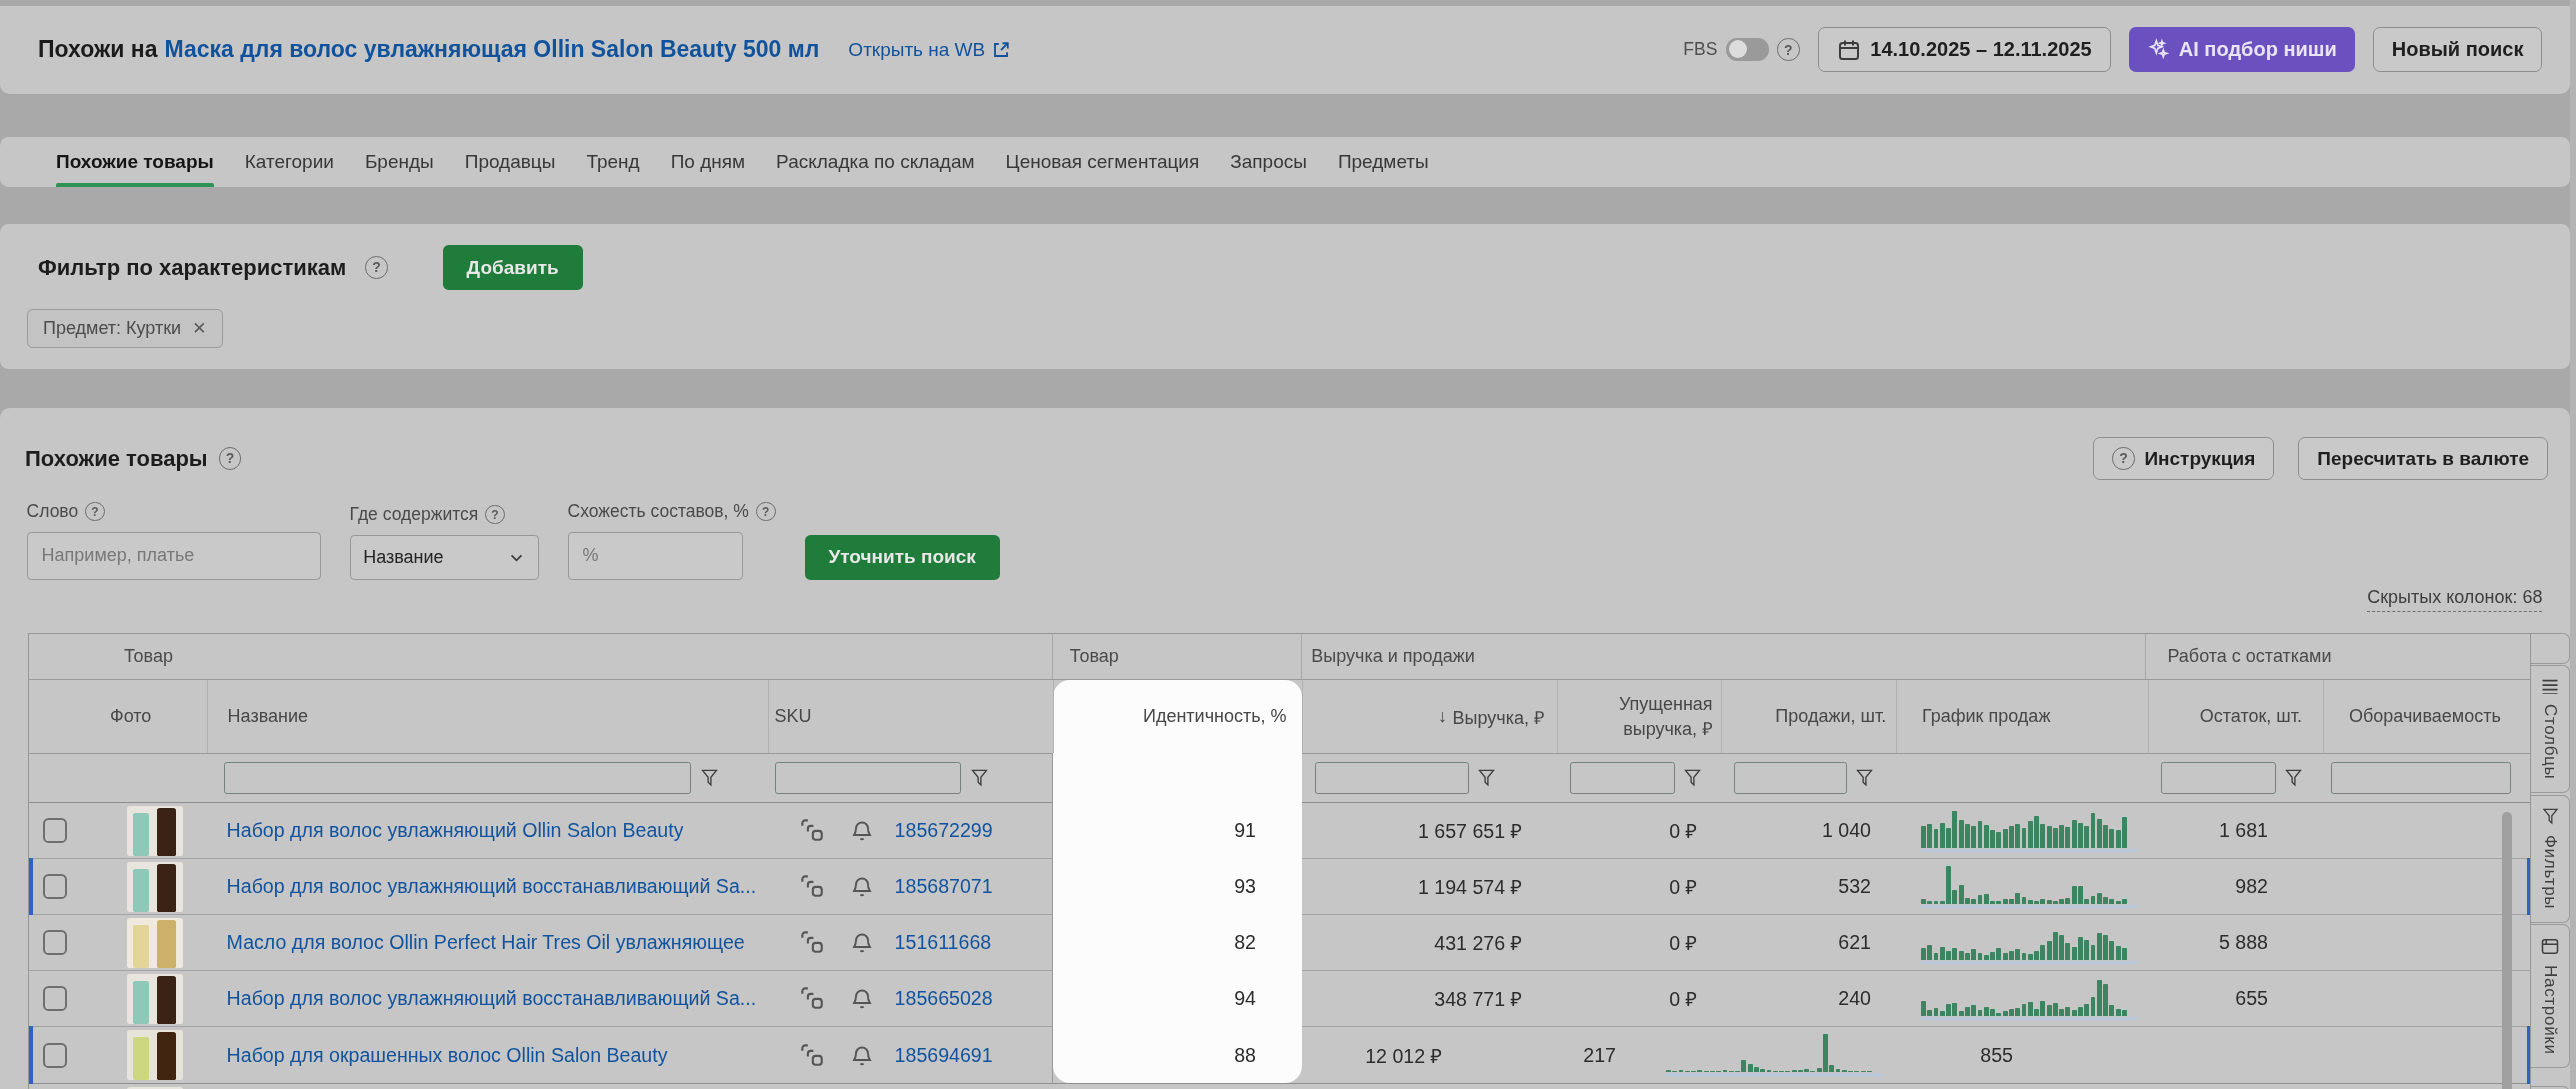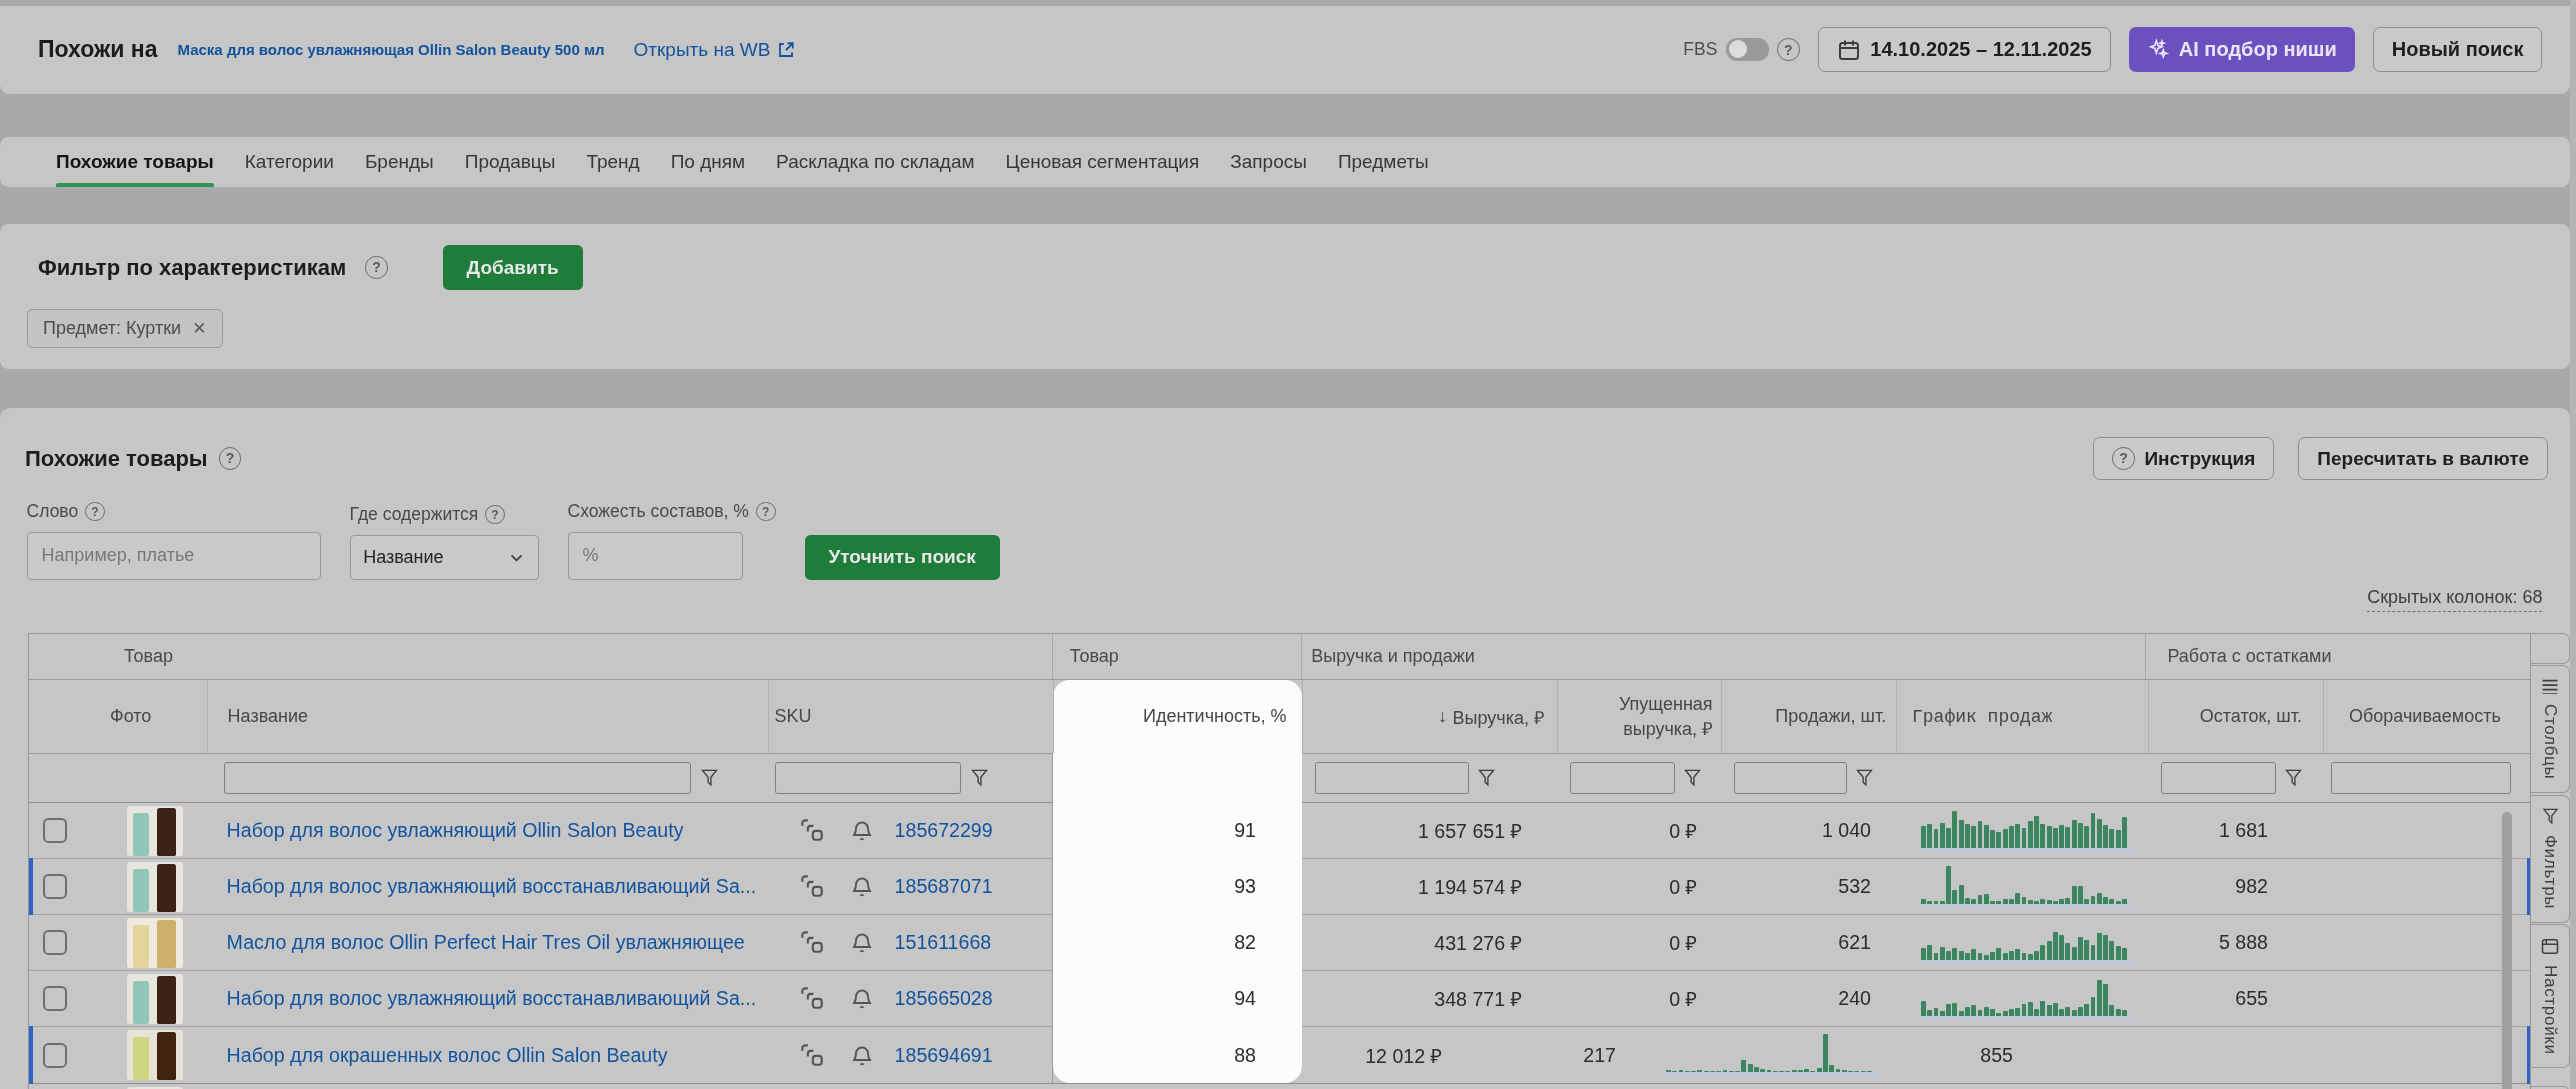--- a/index.html
+++ b/index.html
@@ -6,21 +6,21 @@
   html,body { background:#a9a9a9; }
   body { font-family:"Liberation Sans", sans-serif; }
   .page { position:relative; width:2576px; height:1089px; overflow:hidden; background:#a9a9a9; }
   .edge-strip { position:absolute; right:0; top:0; width:5.6px; height:100%; background:#b4b4b4; }
 
   .card { position:absolute; left:0; right:5.6px; background:#c6c6c6; }
 
   
   .topbar { top:5.6px; height:88px; border-radius:0 0 9.8px 9.8px; display:flex; align-items:center; padding:0 28px 0 38px; }
   .tb-prefix { font-size:23px; font-weight:bold; color:#1b1b1b; }
-  .tb-product { font-size:15px; font-weight:600; color:#11529c; margin-left:20px; text-decoration:none; cursor:pointer; }
+  .tb-product { font-size:23px; font-weight:600; color:#11529c; margin-left:7px; text-decoration:none; cursor:pointer; }
   .tb-openwb { display:flex; align-items:center; gap:7px; margin-left:29px; font-size:19px; color:#11529c; text-decoration:none; cursor:pointer; }
   .tb-right { margin-left:auto; display:flex; align-items:center; gap:18px; }
   .fbs-group { display:flex; align-items:center; gap:8.4px; }
   .fbs-label { font-size:17.5px; color:#4e4e4e; }
   .toggle { position:relative; width:43px; height:22.4px; border-radius:11.2px; background:#9a9a9a; cursor:pointer; }
   .toggle .knob { position:absolute; left:2.8px; top:2.1px; width:18px; height:18px; border-radius:50%; background:#dcdcdc; }
   .help { display:inline-flex; align-items:center; justify-content:center; width:22.4px; height:22.4px; border:1.4px solid #6d6d6d; border-radius:50%; font-size:14px; color:#5a5a5a; font-weight:bold; flex:none; }
   .btn { display:inline-flex; align-items:center; justify-content:center; gap:9.8px; height:45px; border:1.4px solid #8d8d8d; border-radius:7px; background:#c9c9c9; font-size:20px; font-weight:600; color:#1f1f1f; padding:0 18px; cursor:pointer; white-space:nowrap; }
   .btn-ai { background:#6b51c0; border:none; color:#e9e4f7; }
   .btn-new { font-weight:bold; }
@@ -72,21 +72,21 @@
   .g3{width:846px; padding-left:9.8px; border-left:0.7px solid #a8a8a8;} .g4{width:385px; padding-left:21px; border-left:0.7px solid #a8a8a8;}
 
   .hrow { height:74px; border-bottom:0.7px solid #9a9a9a; font-size:18px; color:#474747; }
   .hrow .cell { border-left:0.7px solid #b0b0b0; }
   .hrow .cell:first-child, .hrow .c-photo { border-left:none; }
   .h-photo{padding-left:32px;} .h-name{padding-left:19.6px;} .h-sku{padding-left:5.6px;}
   .h-id{justify-content:flex-end; padding-right:15.4px;}
   .h-rev{justify-content:flex-end; padding-right:12.6px; gap:5.6px;}
   .h-lost{justify-content:flex-end; padding-right:8.4px; text-align:right; line-height:1.35;}
   .h-sales{justify-content:flex-end; padding-right:9.8px;}
-  .h-chart{padding-left:15px;font-family:Liberation Mono, monospace;} .h-stock{justify-content:flex-end; padding-right:21px;}
+  .h-chart{padding-left:25px;} .h-stock{justify-content:flex-end; padding-right:21px;}
   .h-turn{padding-left:25px; white-space:nowrap;}
   .sort-arrow { font-size:18px; color:#474747; }
 
   .frow { height:49px; border-bottom:0.7px solid #8f8f8f; }
   .finput { height:32px; border:1.4px solid #75847b; border-radius:2.8px; background:transparent; margin-left:12.6px; }
   .funnel { margin-left:9.8px; display:inline-flex; flex:none; }
   .fi-name{width:467px; margin-left:17px;} .fi-sku{width:186px; margin-left:7px;}
   .fi-rev{width:154px;} .fi-lost{width:105px;} .fi-sales{width:113px;} .fi-stock{width:115px;} .fi-turn{width:180px; margin-left:8.4px;}
   .frow .c-sku, .drow .c-sku { border-right:0.7px solid #9a9a9a; }
 

